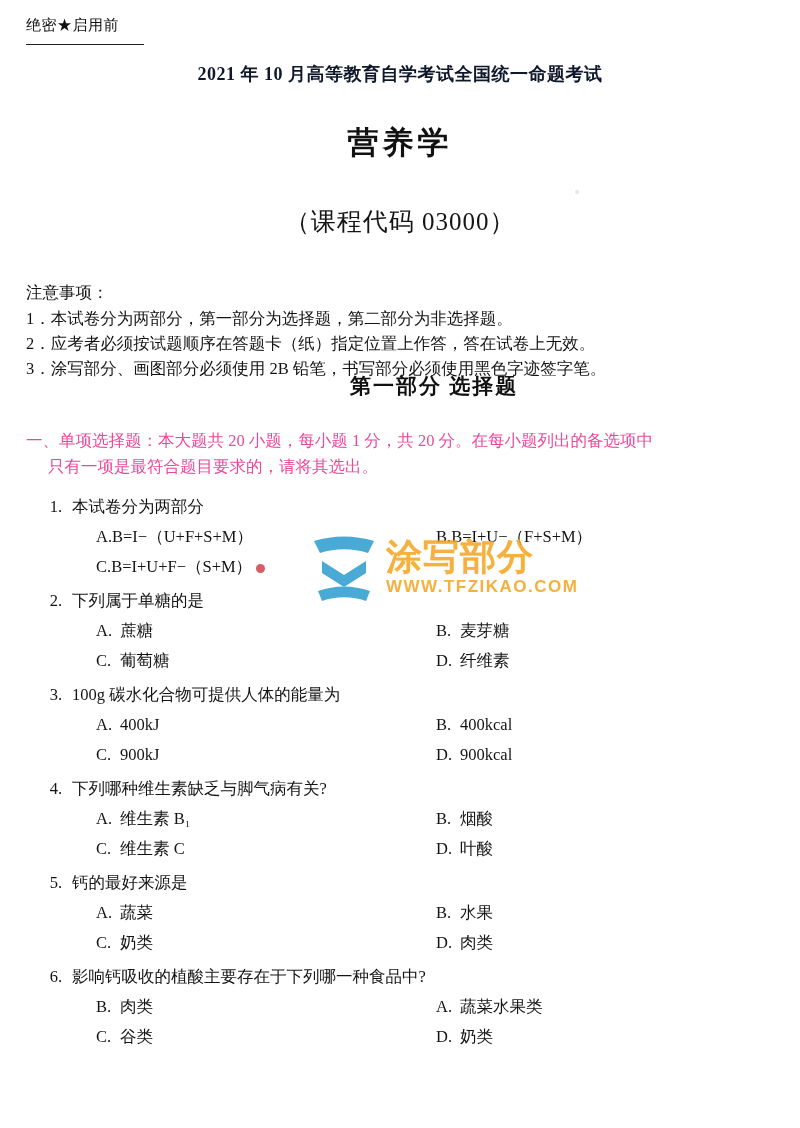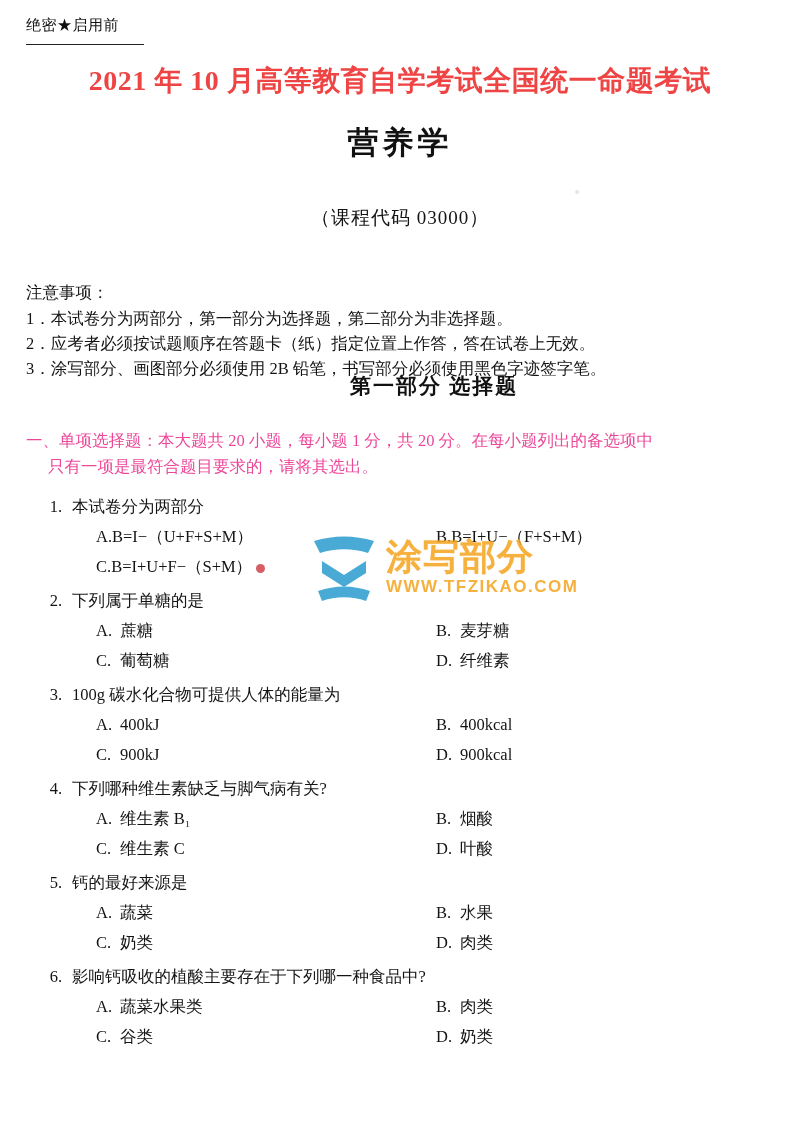--- a/index.html
+++ b/index.html
@@ -41,43 +41,43 @@
     border-bottom: 1.6px solid #222;
   }
 
   
   .exam-title {
     position: absolute;
     left: 0;
     top: 62px;
     width: 800px;
     text-align: center;
-    font-size: 28px;
+    font-size: 18px;
     font-weight: bold;
     letter-spacing: 0.5px;
-    color: #ef4444;
+    color: #0f172a;
   }
   .course-title {
     position: absolute;
     left: 0;
     top: 122px;
     width: 800px;
     text-align: center;
     font-size: 31px;
     font-weight: bold;
     letter-spacing: 4px;
     color: #111;
   }
   .course-code {
     position: absolute;
     left: 0;
     top: 205px;
     width: 800px;
     text-align: center;
-    font-size: 19px;
+    font-size: 25px;
     letter-spacing: 1px;
     color: #141414;
   }
 
   
   .notes {
     position: absolute;
     left: 26px;
     top: 248px;
     width: 748px;
@@ -383,24 +383,24 @@
     </div>
 
     <div class="q">
       <div class="q-stem">
         <span class="q-num">6.</span>
         <span class="q-text">影响钙吸收的植酸主要存在于下列哪一种食品中?</span>
       </div>
       <div class="opts">
         <div class="opt-row">
           <div class="opt">
+            <span class="lab">B.</span><span>肉类</span>
+          </div>
+          <div class="opt">
             <span class="lab">A.</span><span>蔬菜水果类</span>
-          </div>
-          <div class="opt">
-            <span class="lab">B.</span><span>肉类</span>
           </div>
         </div>
         <div class="opt-row">
           <div class="opt">
             <span class="lab">C.</span><span>谷类</span>
           </div>
           <div class="opt">
             <span class="lab">D.</span><span>奶类</span>
           </div>
         </div>

